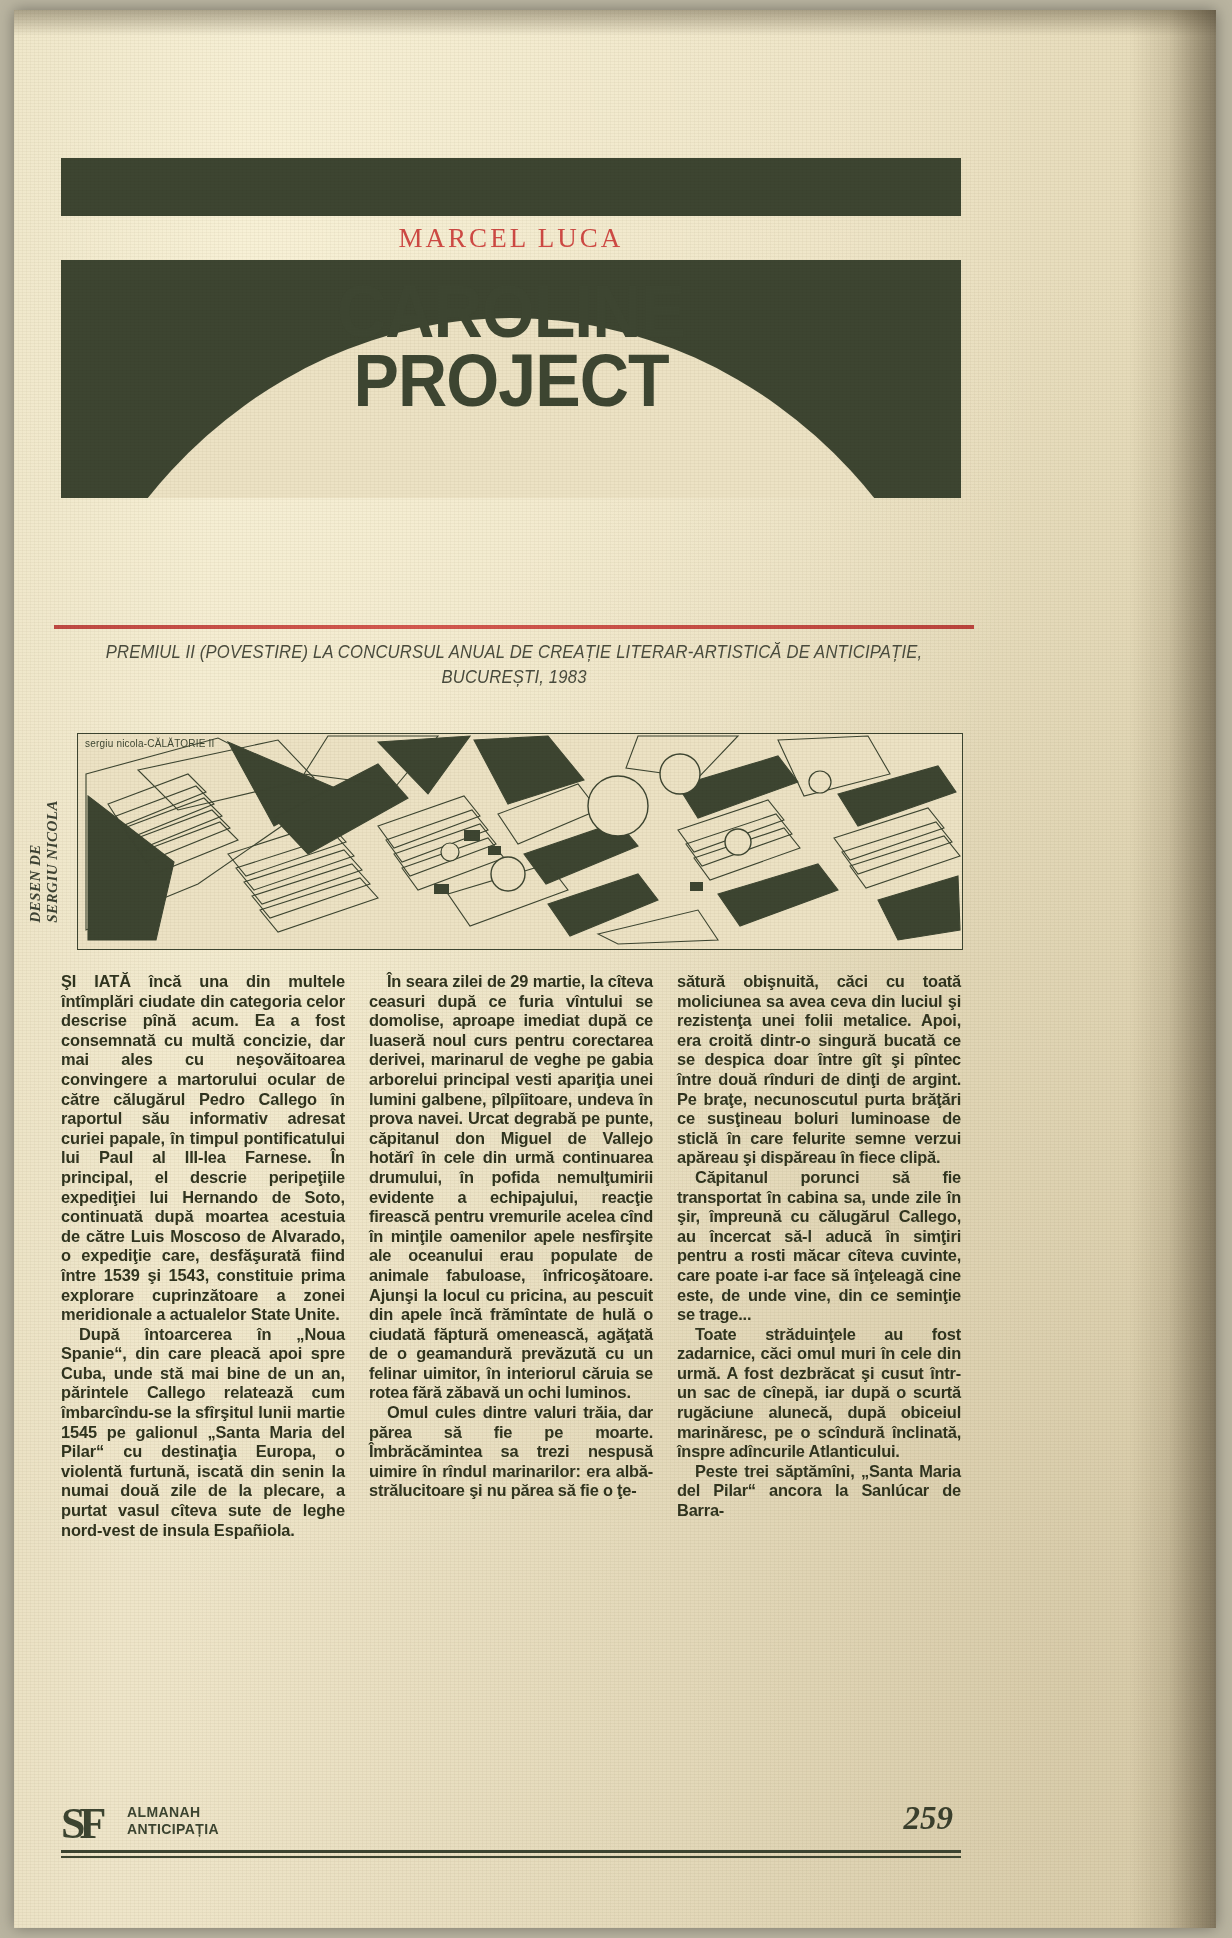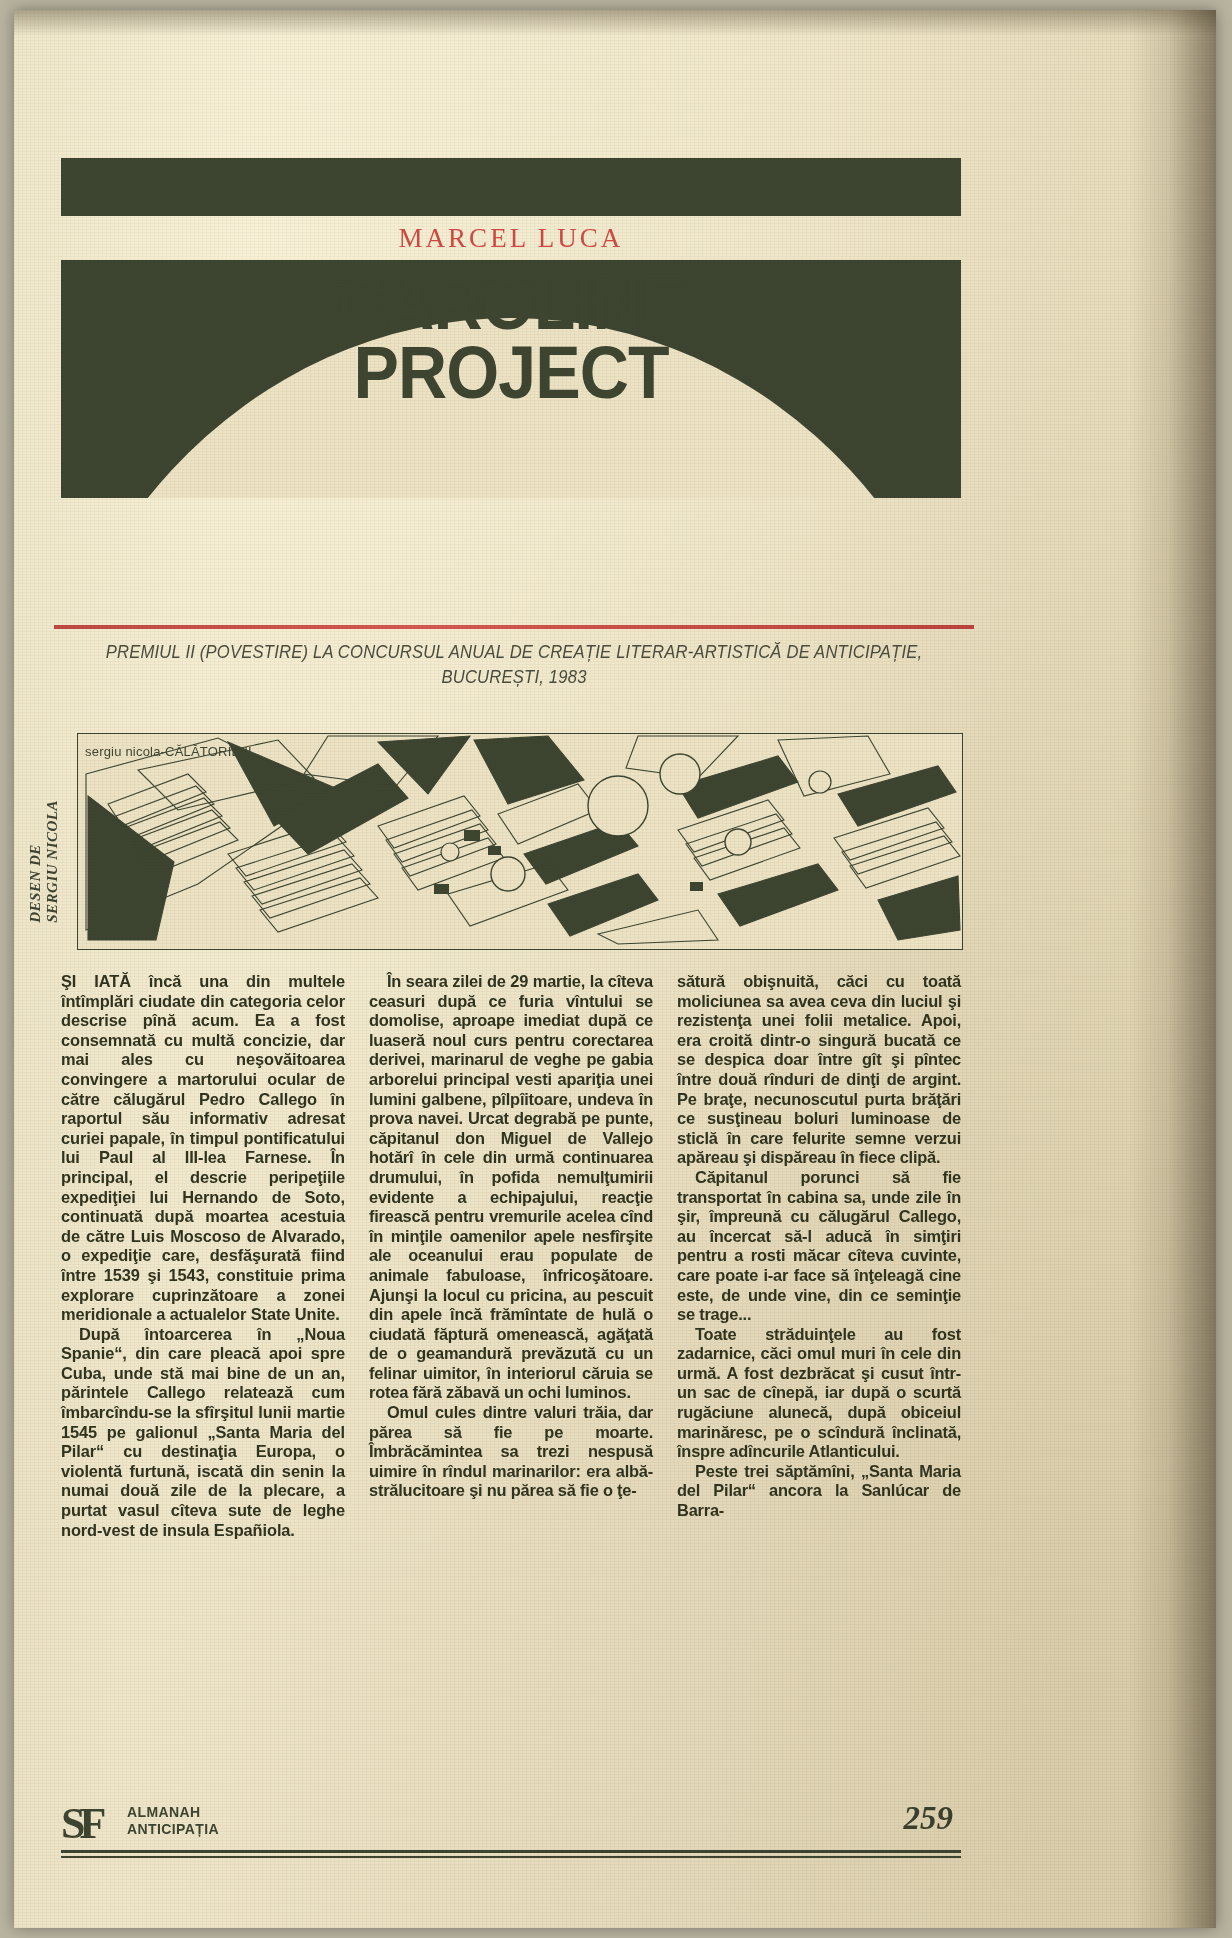--- a/index.html
+++ b/index.html
@@ -56,21 +56,21 @@
   #byline{
     position:absolute;left:0;top:58px;width:900px;height:44px;
     display:flex;align-items:center;justify-content:center;
     letter-spacing:3px;
   }
   #byline span{
     font-family:"Liberation Serif", serif;
     font-size:27px;font-weight:400;color:#cf4a44;
   }
   #titlewrap{
-    position:absolute;left:0;top:116px;width:900px;
+    position:absolute;left:0;top:124px;width:900px;
     text-align:center;z-index:5;
   }
   .bigtitle{
     font-family:"Liberation Sans", sans-serif;
     font-weight:700;
     color:#3d4531;
     font-size:74px;
     line-height:.82;
     letter-spacing:-1px;
     transform:scaleX(.92);
@@ -96,22 +96,22 @@
   }
 
   
   #illo{
     position:absolute;left:63px;top:723px;width:884px;height:215px;
     background:#ece2c4;
     border:1.5px solid #3d4531;
     overflow:hidden;
   }
   #illosig{
-    position:absolute;left:7px;top:10px;
-    font-size:13px;color:#3d4531;letter-spacing:.2px;
+    position:absolute;left:7px;top:4px;
+    font-size:10px;color:#3d4531;letter-spacing:.2px;
     z-index:9;white-space:nowrap;
   }
 
   #sidecap{
     position:absolute;left:13px;top:790px;
     transform-origin:left top;
     transform:rotate(-90deg) translateX(-100%);
     font-family:"Liberation Serif", serif;
     font-style:italic;font-weight:700;
     font-size:15px;color:#3e4334;

